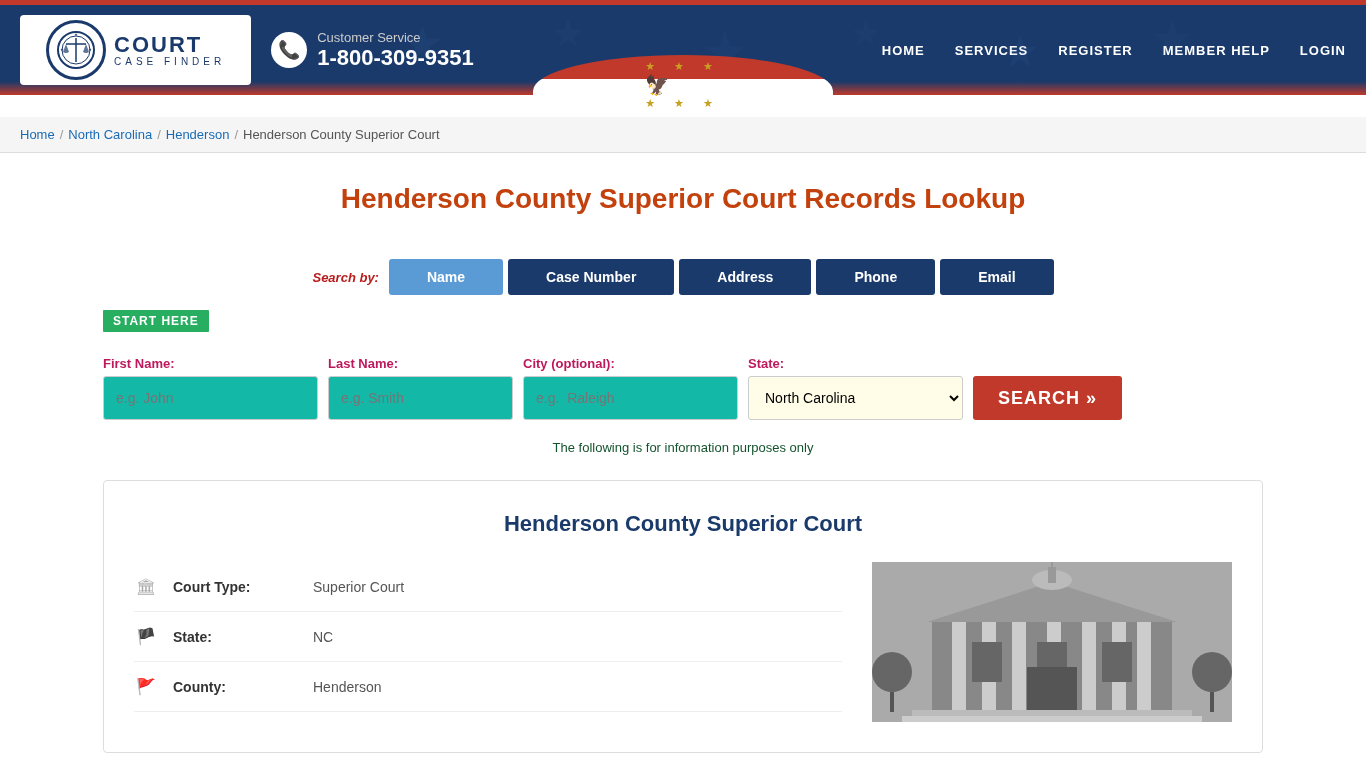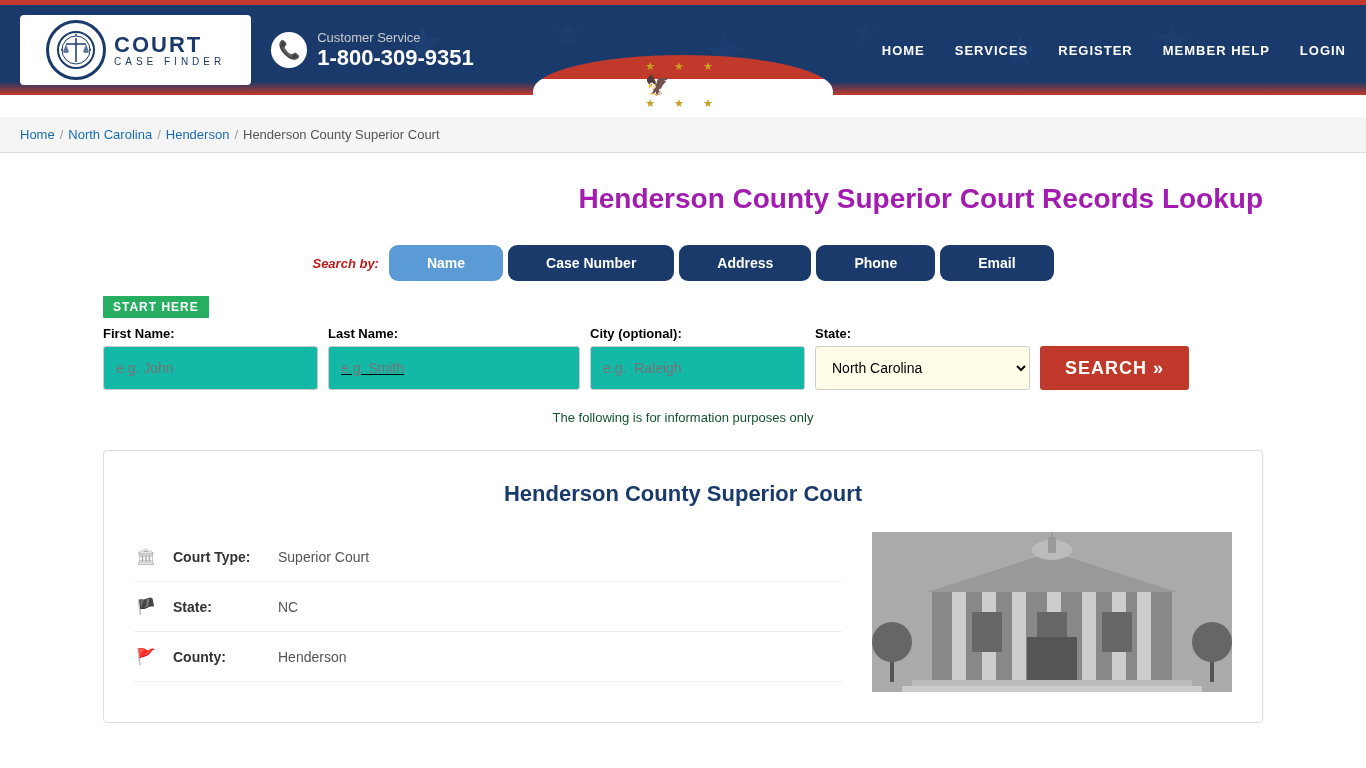--- a/index.html
+++ b/index.html
@@ -145,25 +145,25 @@
 
     
     .main-content {
       max-width: 1200px;
       margin: 0 auto;
       padding: 30px 20px;
     }
 
     
     .page-title {
-      text-align: right;
+      text-align: center;
       font-size: 28px;
       font-weight: bold;
-      color: #a21caf;
-      margin-bottom: 30px;
+      color: #c2410c;
+      margin-bottom: 44px;
     }
 
     
     .search-by-row {
       display: flex;
       align-items: center;
       justify-content: center;
       gap: 5px;
       margin-bottom: 15px;
     }
@@ -173,21 +173,21 @@
       font-size: 13px;
       color: #b91c1c;
       margin-right: 5px;
     }
     .tab-btn {
       padding: 10px 38px;
       border: none;
       cursor: pointer;
       font-size: 14px;
       font-weight: bold;
-      border-radius: 9px;
+      border-radius: 3px;
     }
     .tab-btn.active {
       background: #5b9bd5;
       color: white;
     }
     .tab-btn.inactive {
       background: #1a3a6b;
       color: white;
     }
 
@@ -212,32 +212,33 @@
       margin-bottom: 20px;
     }
     .form-group {
       display: flex;
       flex-direction: column;
       gap: 5px;
     }
     .form-group label {
       font-size: 13px;
       font-weight: bold;
-      color: #000000;
+      color: #be185d;
+      margin-top: 16px;
     }
     .form-group input, .form-group select {
       padding: 10px 12px;
       font-size: 14px;
       border: 1px solid #ccc;
       border-radius: 3px;
       background: #14b8a6;
       height: 44px;
     }
     .form-group.first-name input { width: 215px; }
-    .form-group.last-name input { width: 252px; text-decoration: underline; }
+    .form-group.last-name input { width: 185px; }
     .form-group.city input { width: 215px; }
     .form-group.state select { width: 215px; background: #fffde7; }
 
     .search-btn {
       background: #c0392b;
       color: white;
       border: none;
       padding: 10px 25px;
       font-size: 18px;
       font-weight: bold;
@@ -290,20 +291,21 @@
       font-size: 16px;
       flex-shrink: 0;
     }
     .detail-label {
       font-weight: bold;
       min-width: 90px;
       color: #333;
     }
     .detail-value {
       color: #555;
+      margin-left: 35px;
     }
     .court-image {
       width: 360px;
       flex-shrink: 0;
       background: #ccc;
       min-height: 130px;
       display: flex;
       align-items: center;
       justify-content: center;
       overflow: hidden;

